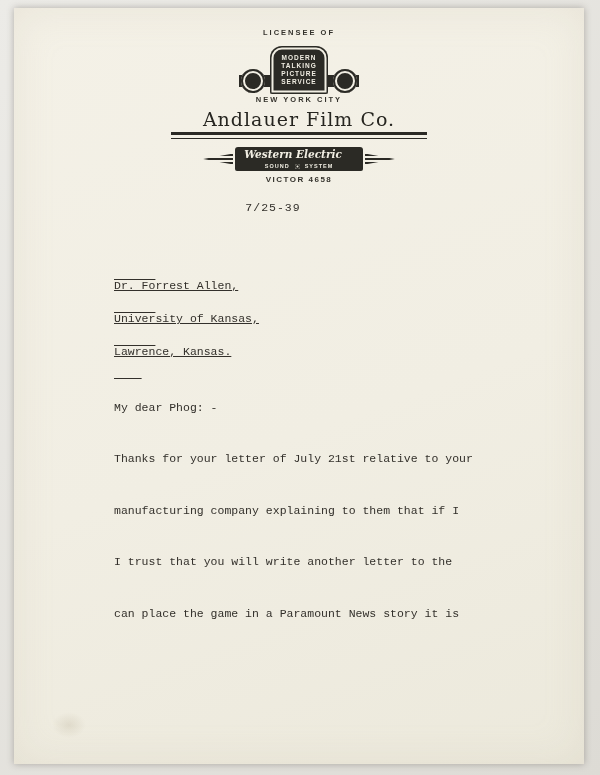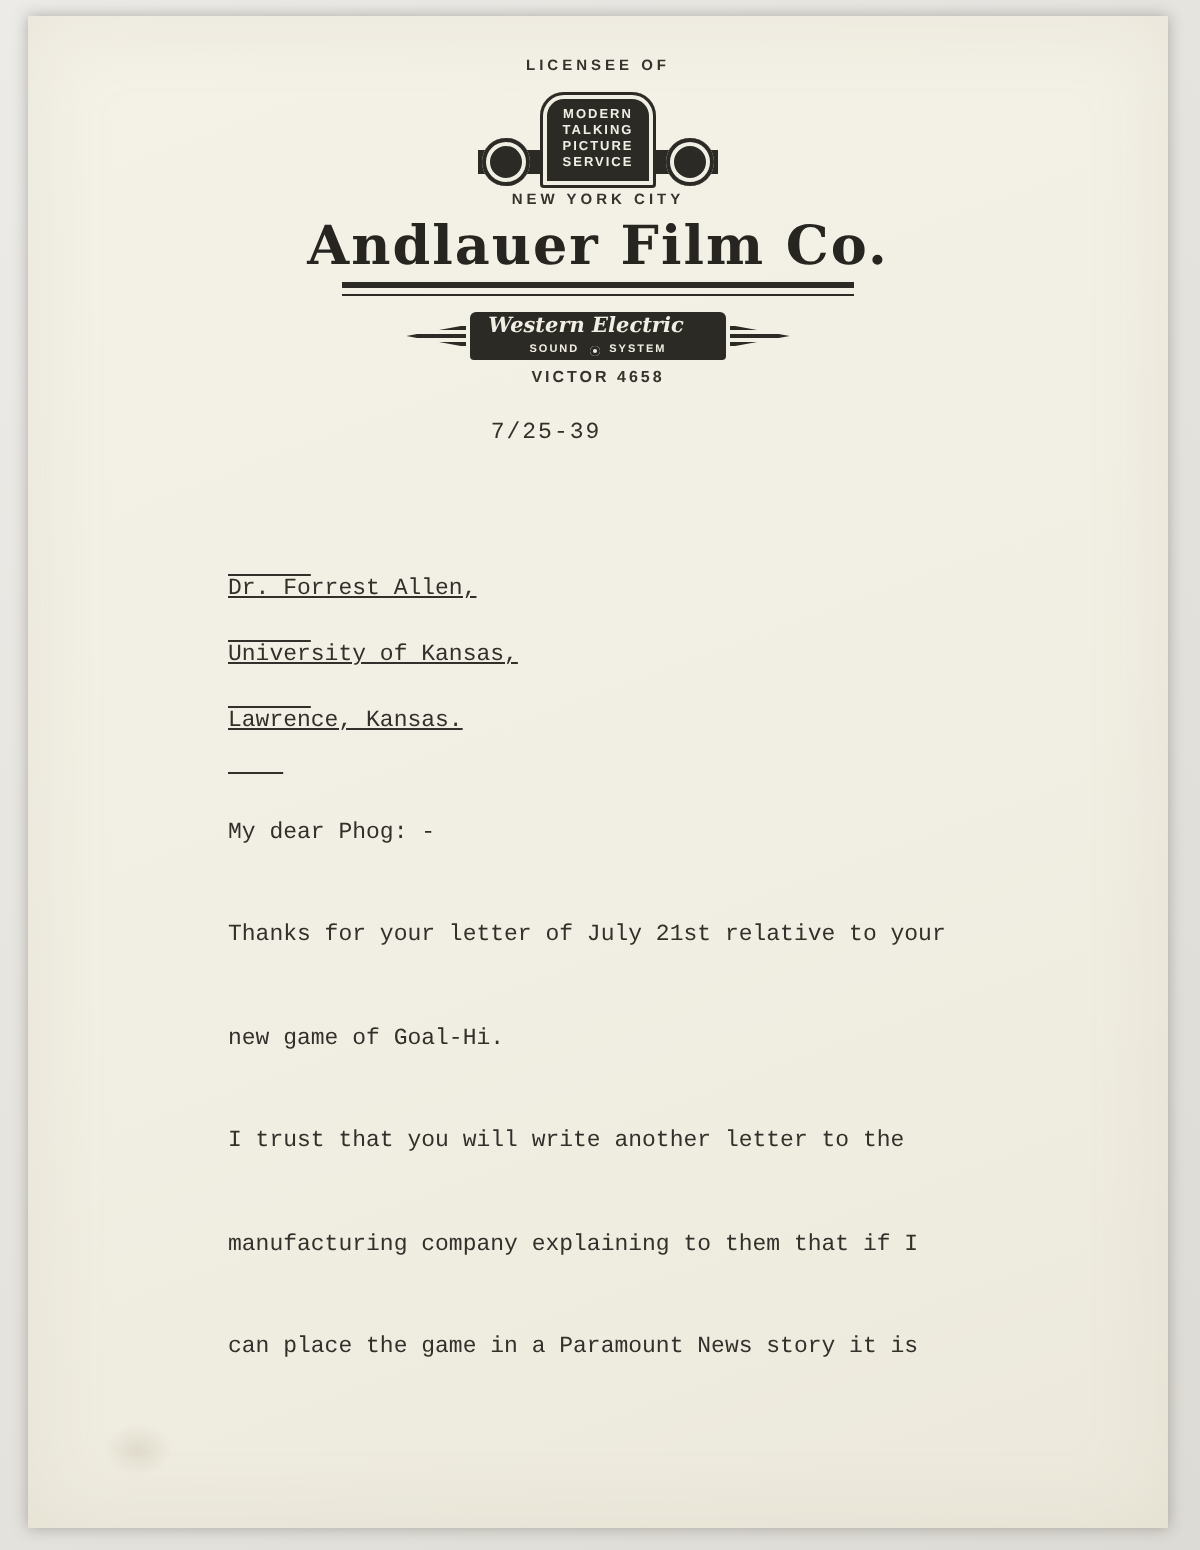--- a/index.html
+++ b/index.html
@@ -86,22 +86,22 @@
   }
   .mtps-screen span {
     color: #f1eee3;
     font-size: 6.5px;
     line-height: 8px;
     font-weight: bold;
     letter-spacing: 1px;
   }
   .company-name {
     font-family: "DejaVu Serif", serif;
-    font-weight: bold;
-    font-size: 27px;
+    font-weight: normal;
+    font-size: 19px;
     letter-spacing: 1px;
     color: #262520;
     margin-top: 4px;
   }
   .company-rule {
     width: 256px;
     height: 3px;
     margin: 2px auto 7px auto;
     border-top: 3px solid #2b2a25;
     border-bottom: 1px solid #2b2a25;
@@ -228,23 +228,22 @@
     <div class="typed recipient">
       <div>Dr. Forrest Allen,</div>
       <div>University of Kansas,</div>
       <div>Lawrence, Kansas.</div>
     </div>
 
     <div class="typed salutation">My dear Phog: -</div>
 
     <div class="typed body-text">
       <div>Thanks for your letter of July 21st relative to your</div>
-      <div>new game of Goal-Hi.</div>
+      <div>manufacturing company explaining to them that if I</div>
       <div>I trust that you will write another letter to the</div>
-      <div>manufacturing company explaining to them that if I</div>
       <div>can place the game in a Paramount News story it is</div>
       
       
       
       
       
     </div>
 
     <div class="stain"></div>
   </div>

